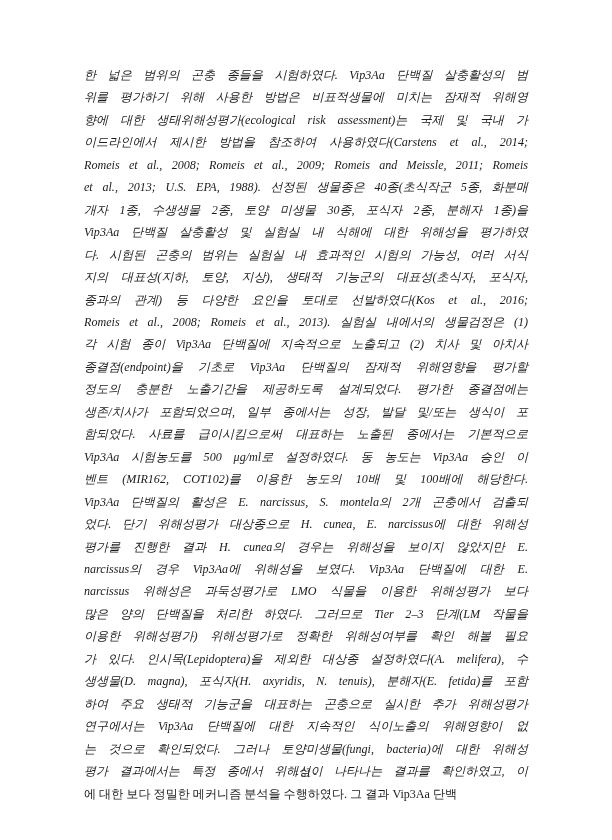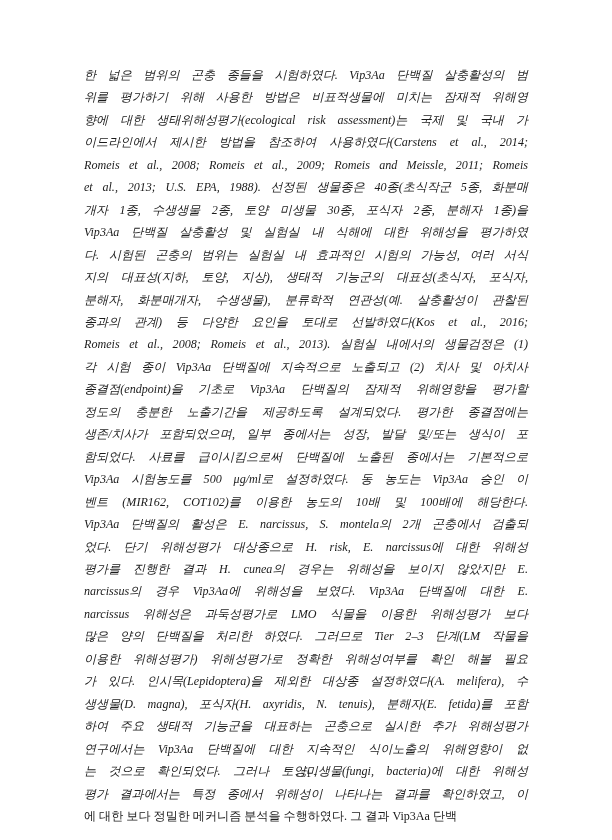--- a/index.html
+++ b/index.html
@@ -62,32 +62,31 @@
       <span class="line justified">한 넓은 범위의 곤충 종들을 시험하였다. Vip3Aa 단백질 살충활성의 범</span>
       <span class="line justified">위를 평가하기 위해 사용한 방법은 비표적생물에 미치는 잠재적 위해영</span>
       <span class="line justified">향에 대한 생태위해성평가(ecological risk assessment)는 국제 및 국내 가</span>
       <span class="line justified">이드라인에서 제시한 방법을 참조하여 사용하였다(Carstens et al., 2014;</span>
       <span class="line justified">Romeis et al., 2008; Romeis et al., 2009; Romeis and Meissle, 2011; Romeis</span>
       <span class="line justified">et al., 2013; U.S. EPA, 1988). 선정된 생물종은 40종(초식작군 5종, 화분매</span>
       <span class="line justified">개자 1종, 수생생물 2종, 토양 미생물 30종, 포식자 2종, 분해자 1종)을</span>
       <span class="line justified">Vip3Aa 단백질 살충활성 및 실험실 내 식해에 대한 위해성을 평가하였</span>
       <span class="line justified">다. 시험된 곤충의 범위는 실험실 내 효과적인 시험의 가능성, 여러 서식</span>
       <span class="line justified">지의 대표성(지하, 토양, 지상), 생태적 기능군의 대표성(초식자, 포식자,</span>
-      <span class="line justified">분해자, 화분매개자, 수생생물), 분류학적 연관성(예. 살충활성이 관찰된</span>
       <span class="line justified">종과의 관계) 등 다양한 요인을 토대로 선발하였다(Kos et al., 2016;</span>
       <span class="line justified">Romeis et al., 2008; Romeis et al., 2013). 실험실 내에서의 생물검정은 (1)</span>
       <span class="line justified">각 시험 종이 Vip3Aa 단백질에 지속적으로 노출되고 (2) 치사 및 아치사</span>
       <span class="line justified">종결점(endpoint)을 기초로 Vip3Aa 단백질의 잠재적 위해영향을 평가할</span>
       <span class="line justified">정도의 충분한 노출기간을 제공하도록 설계되었다. 평가한 종결점에는</span>
       <span class="line justified">생존/치사가 포함되었으며, 일부 종에서는 성장, 발달 및/또는 생식이 포</span>
-      <span class="line justified">함되었다. 사료를 급이시킴으로써 단백질에 노출된 종에서는 기본적으로</span>
+      <span class="line justified">함되었다. 사료를 급이시킴으로써 대표하는 노출된 종에서는 기본적으로</span>
       <span class="line justified">Vip3Aa 시험농도를 500 μg/ml로 설정하였다. 동 농도는 Vip3Aa 승인 이</span>
       <span class="line justified">벤트 (MIR162, COT102)를 이용한 농도의 10배 및 100배에 해당한다.</span>
       <span class="line justified">Vip3Aa 단백질의 활성은 E. narcissus, S. montela의 2개 곤충에서 검출되</span>
-      <span class="line justified">었다. 단기 위해성평가 대상종으로 H. risk, E. narcissus에 대한 위해성</span>
+      <span class="line justified">었다. 단기 위해성평가 대상종으로 H. cunea, E. narcissus에 대한 위해성</span>
       <span class="line justified">평가를 진행한 결과 H. cunea의 경우는 위해성을 보이지 않았지만 E.</span>
       <span class="line justified">narcissus의 경우 Vip3Aa에 위해성을 보였다. Vip3Aa 단백질에 대한 E.</span>
       <span class="line justified">narcissus 위해성은 과둑성평가로 LMO 식물을 이용한 위해성평가 보다</span>
       <span class="line justified">많은 양의 단백질을 처리한 하였다. 그러므로 Tier 2–3 단계(LM 작물을</span>
       <span class="line justified">이용한 위해성평가) 위해성평가로 정확한 위해성여부를 확인 해볼 필요</span>
       <span class="line justified">가 있다. 인시목(Lepidoptera)을 제외한 대상종 설정하였다(A. melifera), 수</span>
       <span class="line justified">생생물(D. magna), 포식자(H. axyridis, N. tenuis), 분해자(E. fetida)를 포함</span>
       <span class="line justified">하여 주요 생태적 기능군을 대표하는 곤충으로 실시한 추가 위해성평가</span>
       <span class="line justified">연구에서는 Vip3Aa 단백질에 대한 지속적인 식이노출의 위해영향이 없</span>
       <span class="line justified">는 것으로 확인되었다. 그러나 토양미생물(fungi, bacteria)에 대한 위해성</span>

